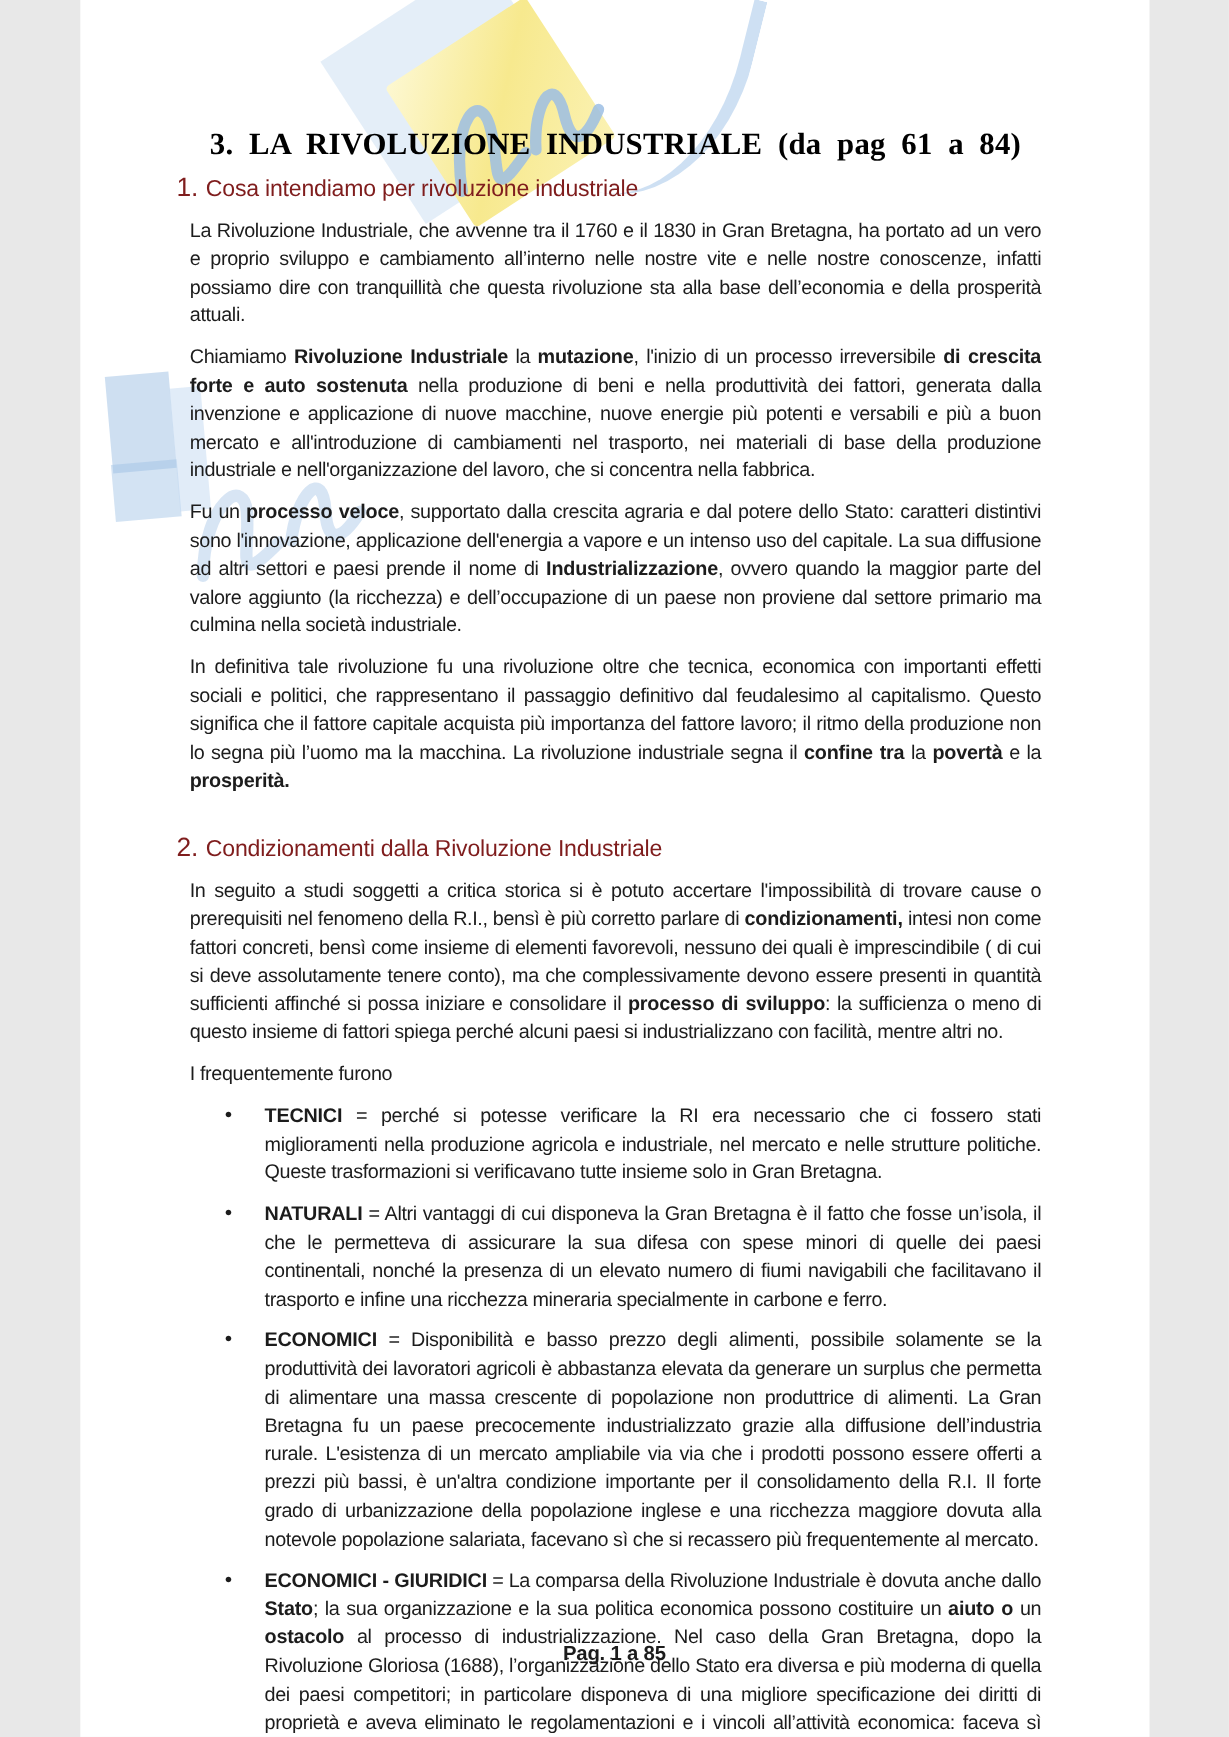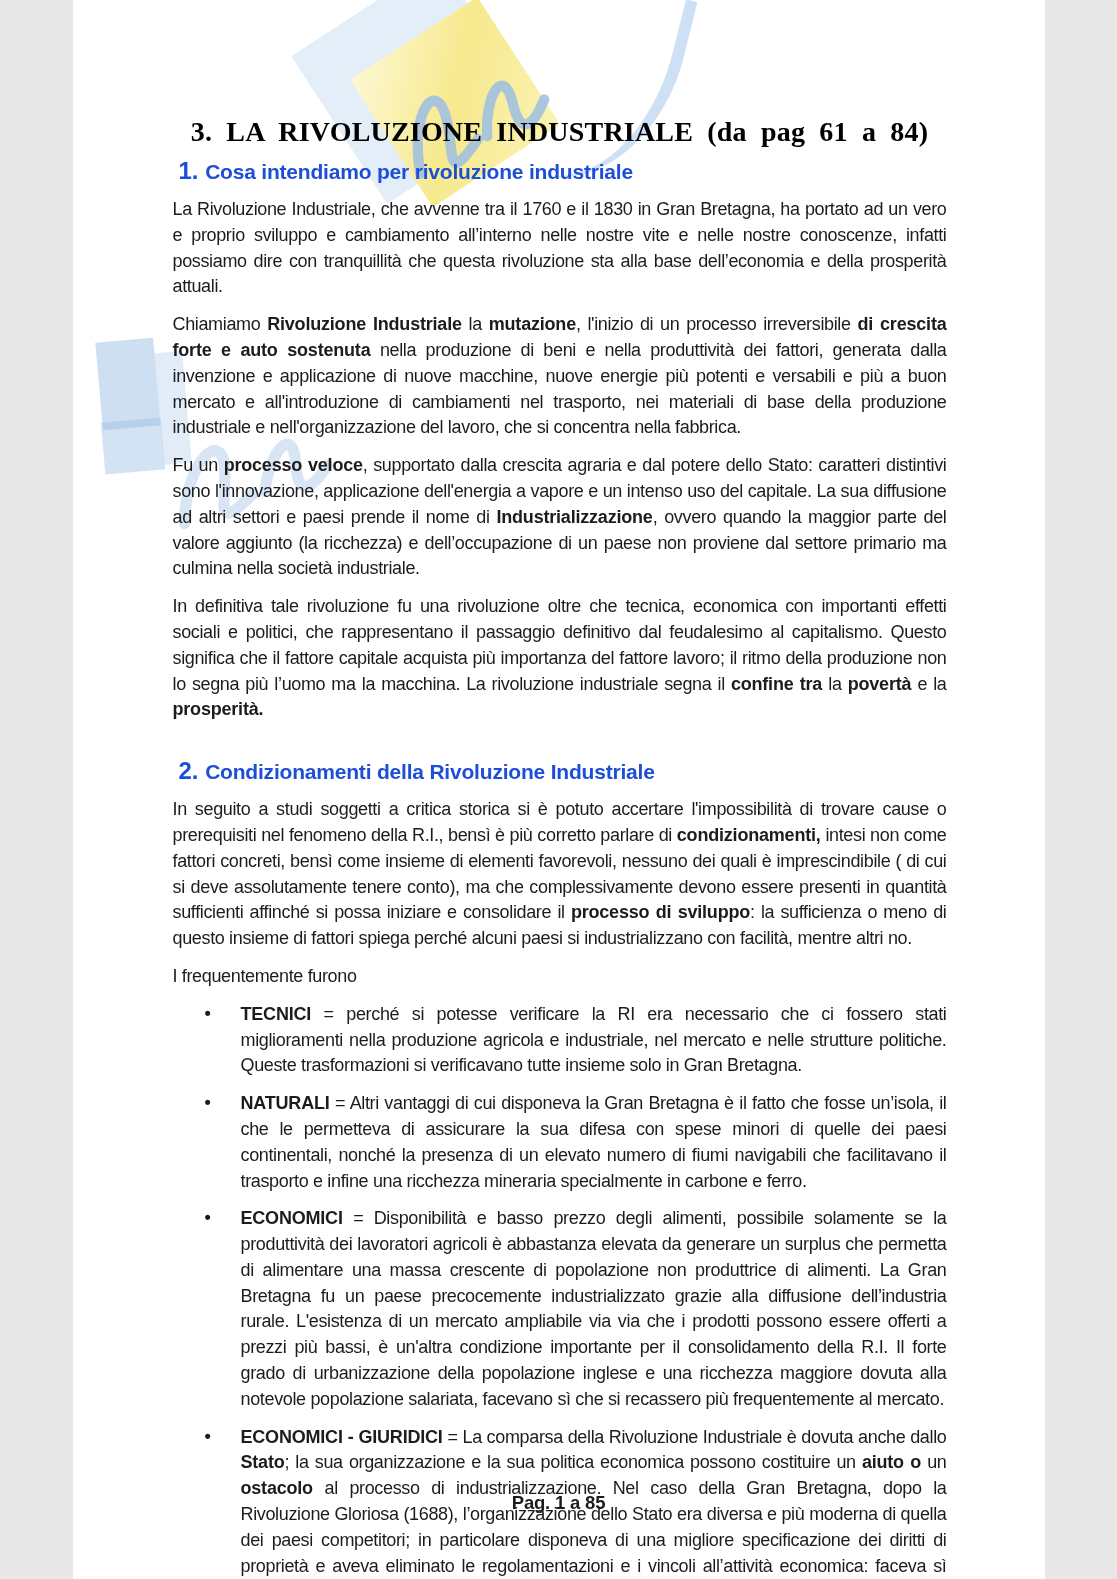--- a/index.html
+++ b/index.html
@@ -44,22 +44,22 @@
   
   .content { position:relative; z-index:1; padding:116px 86px 0 88px; }
 
   .doc-title {
     font-family:"Liberation Serif","DejaVu Serif",serif;
     font-size:28px; font-weight:bold; color:#000;
     text-align:center; margin:0 0 9px 0; word-spacing:7px; letter-spacing:.2px;
   }
 
   .sec-heading {
-    font-size:21px; font-weight:bold; color:#1d4ed8;
-    margin:0 0 3px 18px; letter-spacing:-.2px;
+    font-size:21px; font-weight:normal; color:#7f1d1d;
+    margin:0 0 3px 0; letter-spacing:-.2px;
   }
   .sec-heading .sec-num { font-size:24px; margin-right:7px; }
   .sec-2 .sec-heading { margin-top:34px; }
 
   .body-p, .bullet {
     font-size:18px; line-height:25.8px;
     text-align:justify; letter-spacing:-.35px;
     margin:12px;
   }
   .body-p b, .bullet b { letter-spacing:-.2px; }
@@ -101,21 +101,21 @@
 
     <section class="sec-1">
       <h2 class="sec-heading"><span class="sec-num">1.</span><span>Cosa intendiamo per rivoluzione industriale</span></h2>
       <p class="body-p"><span>La Rivoluzione Industriale, che avvenne tra il 1760 e il 1830 in Gran Bretagna, ha portato ad un vero e proprio sviluppo e cambiamento all’interno nelle nostre vite e nelle nostre conoscenze, infatti possiamo dire con tranquillità che questa rivoluzione sta alla base dell’economia e della prosperità attuali.</span></p>
       <p class="body-p"><span>Chiamiamo </span><b>Rivoluzione Industriale</b><span> la </span><b>mutazione</b><span>, l'inizio di un processo irreversibile </span><b>di crescita forte e auto sostenuta</b><span> nella produzione di beni e nella produttività dei fattori, generata dalla invenzione e applicazione di nuove macchine, nuove energie più potenti e versabili e più a buon mercato e all'introduzione di cambiamenti nel trasporto, nei materiali di base della produzione industriale e nell'organizzazione del lavoro, che si concentra nella fabbrica.</span></p>
       <p class="body-p"><span>Fu un </span><b>processo veloce</b><span>, supportato dalla crescita agraria e dal potere dello Stato: caratteri distintivi sono l'innovazione, applicazione dell'energia a vapore e un intenso uso del capitale. La sua diffusione ad altri settori e paesi prende il nome di </span><b>Industrializzazione</b><span>, ovvero quando la maggior parte del valore aggiunto (la ricchezza) e dell’occupazione di un paese non proviene dal settore primario ma culmina nella società industriale.</span></p>
       <p class="body-p"><span>In definitiva tale rivoluzione fu una rivoluzione oltre che tecnica, economica con importanti effetti sociali e politici, che rappresentano il passaggio definitivo dal feudalesimo al capitalismo. Questo significa che il fattore capitale acquista più importanza del fattore lavoro; il ritmo della produzione non lo segna più l’uomo ma la macchina. La rivoluzione industriale segna il </span><b>confine tra</b><span> la </span><b>povertà</b><span> e la </span><b>prosperità.</b></p>
     </section>
 
     <section class="sec-2">
-      <h2 class="sec-heading"><span class="sec-num">2.</span><span>Condizionamenti della Rivoluzione Industriale</span></h2>
+      <h2 class="sec-heading"><span class="sec-num">2.</span><span>Condizionamenti dalla Rivoluzione Industriale</span></h2>
       <p class="body-p"><span>In seguito a studi soggetti a critica storica si è potuto accertare l'impossibilità di trovare cause o prerequisiti nel fenomeno della R.I., bensì è più corretto parlare di </span><b>condizionamenti,</b><span> intesi non come fattori concreti, bensì come insieme di elementi favorevoli, nessuno dei quali è imprescindibile ( di cui si deve assolutamente tenere conto), ma che complessivamente devono essere presenti in quantità sufficienti affinché si possa iniziare e consolidare il </span><b>processo di sviluppo</b><span>: la sufficienza o meno di questo insieme di fattori spiega perché alcuni paesi si industrializzano con facilità, mentre altri no.</span></p>
       <p class="body-p"><span>I frequentemente furono</span></p>
 
       <ul class="bullets">
         <li class="bullet"><b>TECNICI</b><span> = perché si potesse verificare la RI era necessario che ci fossero stati miglioramenti nella produzione agricola e industriale, nel mercato e nelle strutture politiche. Queste trasformazioni si verificavano tutte insieme solo in Gran Bretagna.</span></li>
         <li class="bullet"><b>NATURALI</b><span> = Altri vantaggi di cui disponeva la Gran Bretagna è il fatto che fosse un’isola, il che le permetteva di assicurare la sua difesa con spese minori di quelle dei paesi continentali, nonché la presenza di un elevato numero di fiumi navigabili che facilitavano il trasporto e infine una ricchezza mineraria specialmente in carbone e ferro.</span></li>
         <li class="bullet"><b>ECONOMICI</b><span> = Disponibilità e basso prezzo degli alimenti, possibile solamente se la produttività dei lavoratori agricoli è abbastanza elevata da generare un surplus che permetta di alimentare una massa crescente di popolazione non produttrice di alimenti. La Gran Bretagna fu un paese precocemente industrializzato grazie alla diffusione dell’industria rurale. L'esistenza di un mercato ampliabile via via che i prodotti possono essere offerti a prezzi più bassi, è un'altra condizione importante per il consolidamento della R.I. Il forte grado di urbanizzazione della popolazione inglese e una ricchezza maggiore dovuta alla notevole popolazione salariata, facevano sì che si recassero più frequentemente al mercato.</span></li>
         <li class="bullet"><b>ECONOMICI - GIURIDICI</b><span> = La comparsa della Rivoluzione Industriale è dovuta anche dallo </span><b>Stato</b><span>; la sua organizzazione e la sua politica economica possono costituire un </span><b>aiuto o</b><span> un </span><b>ostacolo</b><span> al processo di industrializzazione. Nel caso della Gran Bretagna, dopo la Rivoluzione Gloriosa (1688), l’organizzazione dello Stato era diversa e più moderna di quella dei paesi competitori; in particolare disponeva di una migliore specificazione dei diritti di proprietà e aveva eliminato le regolamentazioni e i vincoli all’attività economica: faceva sì che il mercato britannico fosse il più simile al libero mercato propugnato da </span><b>Adam Smith</b><span>. Allo stesso tempo, le imposte, approvate e controllate dal Parlamento, erano più basse, meno mal distribuite è più ben spese che in altri paesi.</span></li>
       </ul>
     </section>

